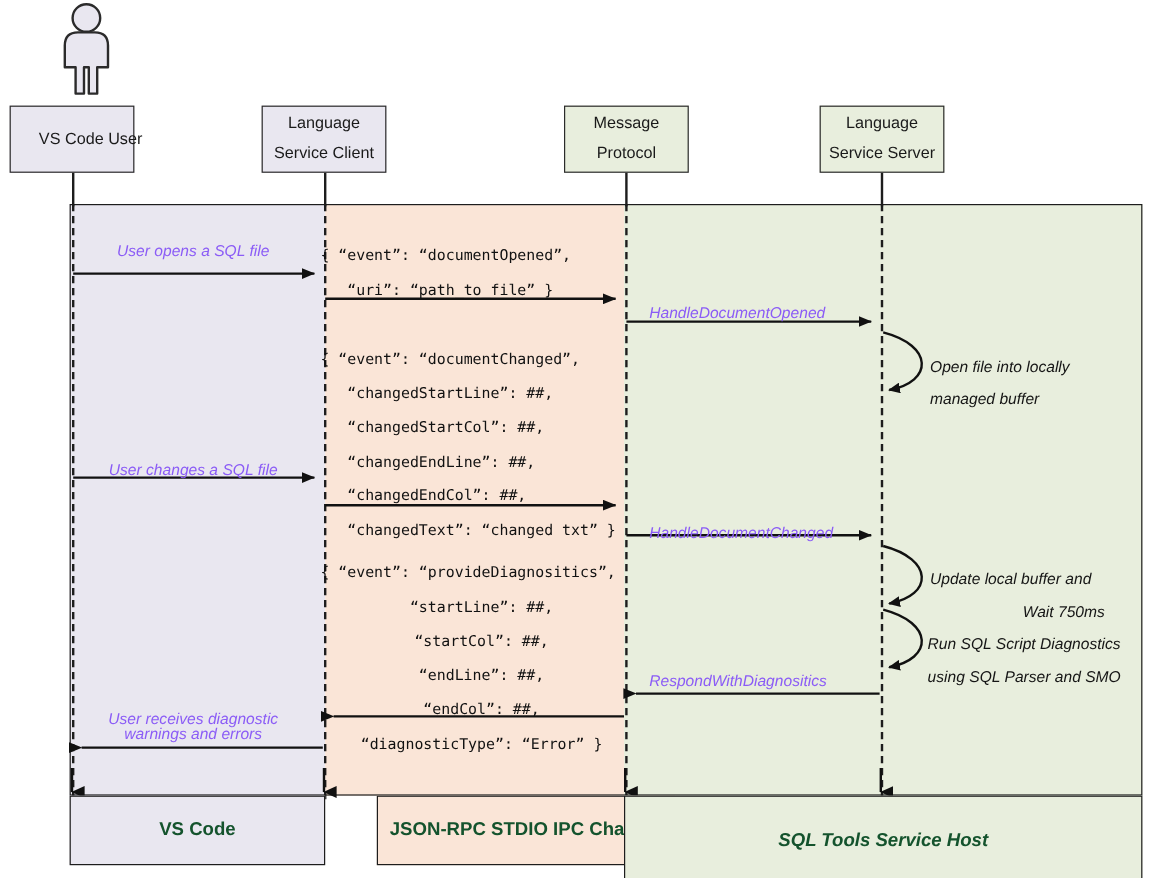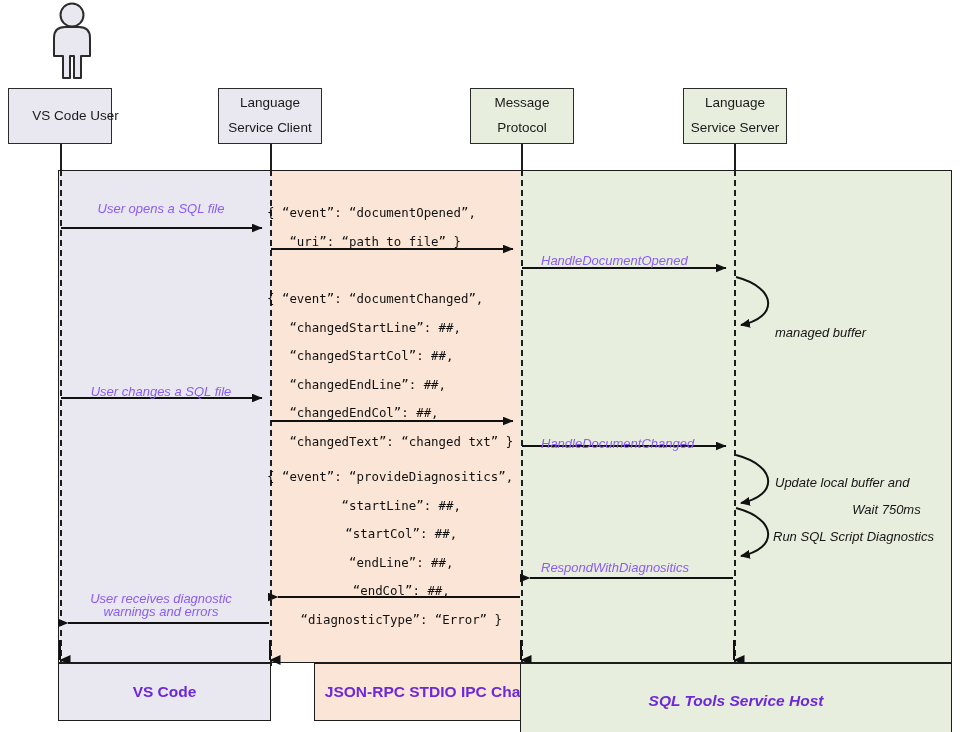--- a/index.html
+++ b/index.html
@@ -39,21 +39,21 @@
   .code{position:absolute;font-family:"DejaVu Sans Mono",monospace;
         font-size:12.4px;color:#111;line-height:28.5px;white-space:pre;}
 
   
   .note{position:absolute;font-style:italic;font-size:13px;color:#151515;
         white-space:nowrap;line-height:29px;}
 
   
   .fbox{position:absolute;box-sizing:border-box;border:1.8px solid #1d1d1d;
         display:flex;align-items:center;justify-content:center;
-        font-weight:bold;font-size:15.5px;color:#6d28d9;}
+        font-weight:bold;font-size:15.5px;color:#14532d;}
   .fbox.lav{background:#e9e7f0;}
   .fbox.peach{background:#fae5d7;margin-left:43px;}
   .fbox.grn{background:#e8eedd;}
 
   svg.overlay{position:absolute;left:0;top:0;width:962px;height:732px;pointer-events:none;}
 </style>
 </head>
 <body>
 
 <div id="stage">
@@ -173,26 +173,28 @@
    “changedEndCol”: ##,
    “changedText”: “changed txt” }</div>
 
   <div class="code" style="left:267px;top:463px;text-align:center;">{ “event”: “provideDiagnositics”,
    “startLine”: ##,
    “startCol”: ##,
    “endLine”: ##,
    “endCol”: ##,
    “diagnosticType”: “Error” }</div>
 
+  <div class="note" style="left:775px;top:291px;">Open file into locally</div>
   <div class="note" style="left:775px;top:318px;">managed buffer</div>
 
   <div class="note" style="left:775px;top:468px;">Update local buffer and</div>
   <div class="note" style="left:794px;top:495px;width:185px;text-align:center;">Wait 750ms</div>
 
   <div class="note" style="left:773px;top:522px;">Run SQL Script Diagnostics</div>
+  <div class="note" style="left:773px;top:549px;">using SQL Parser and SMO</div>
 
   <div class="fbox lav" style="left:58px;top:663px;width:213px;height:58px;">
     <span>VS Code</span>
   </div>
   <div class="fbox peach" style="left:271px;top:663px;width:249px;height:58px;">
     <span>JSON-RPC STDIO IPC Channel</span>
   </div>
   <div class="fbox grn" style="left:520px;top:663px;width:432px;height:75px;font-style:italic;">
     <span>SQL Tools Service Host</span>
   </div>

